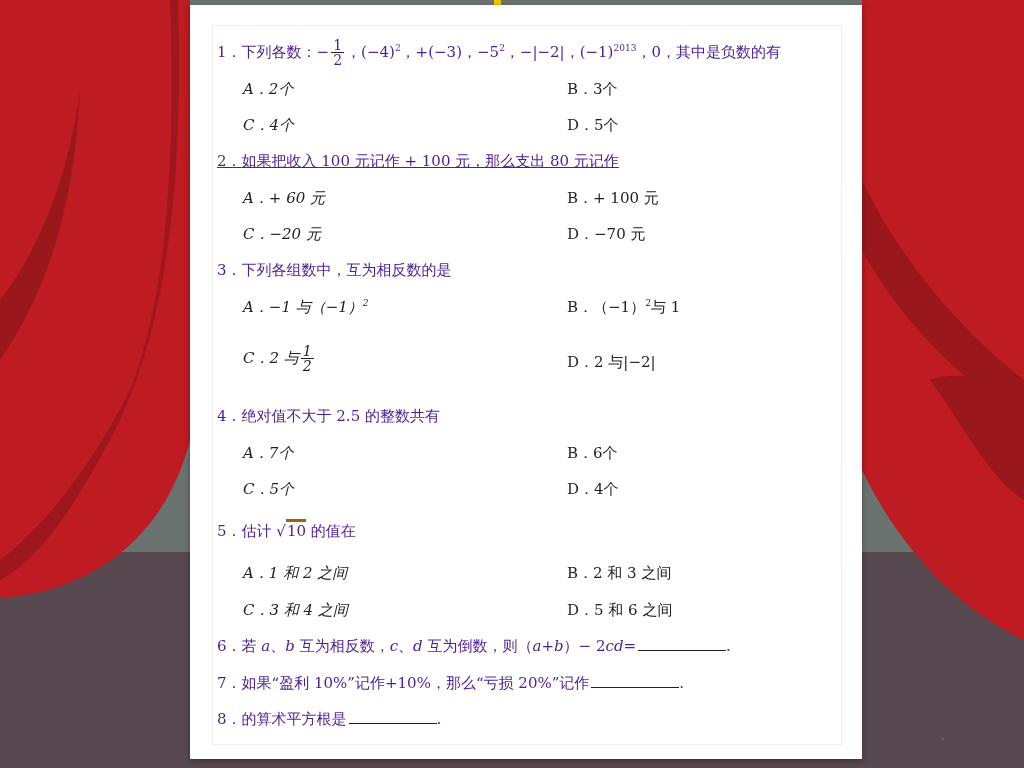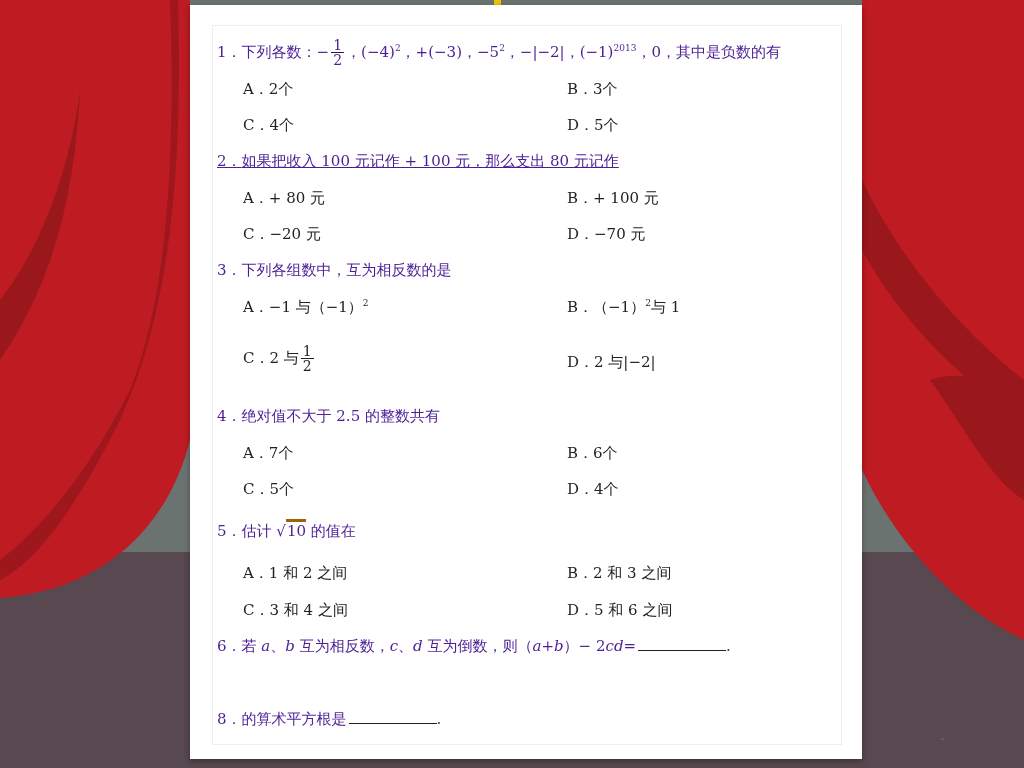--- a/index.html
+++ b/index.html
@@ -14,21 +14,21 @@
   .slide-card {
     position: absolute; left: 190px; top: 5px; width: 672px; height: 754px;
     background: #ffffff; box-shadow: 0 2px 6px rgba(0,0,0,0.35);
   }
   .sheet {
     position: absolute; left: 22px; top: 20px; width: 628px; height: 718px;
     border: 1px solid #eeeeee; background: #fff;
   }
   .q { position: absolute; left: 4px; font-size: 15px; color: #4c1d95; white-space: nowrap; }
   .opt { position: absolute; font-size: 15px; color: #222; white-space: nowrap; }
-  .col-a { left: 30px; }
+  .col-a { left: 30px; font-style: italic; }
   .col-b { left: 354px; }
   .frac { display: inline-flex; flex-direction: column; align-items: center; vertical-align: middle; font-size: 14px; line-height: 14px; margin: 0 2px; }
   .frac .num { border-bottom: 1px solid #222; padding: 0 2px; }
   sup { font-size: 9px; }
   .sqrt { border-top: 3px solid #a16207; padding-left: 1px; }
   .blank { display: inline-block; width: 88px; border-bottom: 1px solid #222; height: 12px; margin-left: 2px; }
   .ital { font-style: italic; }
   .yellow-mark { position: absolute; left: 494px; top: 0; width: 7px; height: 5px; background: #f2c200; }
   .dot { position: absolute; left: 941px; top: 738px; width: 3px; height: 2px; background: #6a5a62; }
 </style>
@@ -59,21 +59,21 @@
           <span class="num">1</span>
           <span>2</span>
         </span><span>，</span><span>(−4)</span><sup>2</sup><span>，</span><span>+(−3)</span><span>，</span><span>−5</span><sup>2</sup><span>，</span><span>−|−2|</span><span>，</span><span>(−1)</span><sup>2013</sup><span>，</span><span>0</span><span>，其中是负数的有</span>
     </div>
     <div class="opt col-a" style="top:54px;"><span>A．</span><span>2个</span></div>
     <div class="opt col-b" style="top:54px;"><span>B．</span><span>3个</span></div>
     <div class="opt col-a" style="top:90px;"><span>C．</span><span>4个</span></div>
     <div class="opt col-b" style="top:90px;"><span>D．</span><span>5个</span></div>
 
     <div class="q" style="top:126px;text-decoration:underline;"><span>2．</span><span>如果把收入 100 元记作 + 100 元，那么支出 80 元记作</span></div>
-    <div class="opt col-a" style="top:163px;"><span>A．</span><span>+ 80 元</span></div>
+    <div class="opt col-a" style="top:163px;"><span>A．</span><span>+ 60 元</span></div>
     <div class="opt col-b" style="top:163px;"><span>B．</span><span>+ 100 元</span></div>
     <div class="opt col-a" style="top:199px;"><span>C．</span><span>−20 元</span></div>
     <div class="opt col-b" style="top:199px;"><span>D．</span><span>−70 元</span></div>
 
     <div class="q" style="top:235px;"><span>3．</span><span>下列各组数中，互为相反数的是</span></div>
     <div class="opt col-a" style="top:272px;"><span>A．</span><span>−1 与（−1）</span><sup>2</sup></div>
     <div class="opt col-b" style="top:272px;"><span>B．</span><span>（−1）</span><sup>2</sup><span>与 1</span></div>
     <div class="opt col-a" style="top:318px;"><span>C．</span><span>2 与</span><span class="frac">
           <span class="num">1</span>
           <span>2</span>
@@ -87,19 +87,20 @@
     <div class="opt col-b" style="top:454px;"><span>D．</span><span>4个</span></div>
 
     <div class="q" style="top:496px;"><span>5．</span><span>估计</span> <span>√</span><span class="sqrt">10</span> <span>的值在</span></div>
     <div class="opt col-a" style="top:538px;"><span>A．</span><span>1 和 2 之间</span></div>
     <div class="opt col-b" style="top:538px;"><span>B．</span><span>2 和 3 之间</span></div>
     <div class="opt col-a" style="top:575px;"><span>C．</span><span>3 和 4 之间</span></div>
     <div class="opt col-b" style="top:575px;"><span>D．</span><span>5 和 6 之间</span></div>
 
     <div class="q" style="top:611px;"><span>6．</span><span>若 </span><span class="ital">a</span><span>、</span><span class="ital">b</span><span> 互为相反数，</span><span class="ital">c</span><span>、</span><span class="ital">d</span><span> 互为倒数，则（</span><span class="ital">a+b</span><span>）− 2</span><span class="ital">cd</span><span>=</span><span class="blank"></span><span>.</span></div>
 
+    <div class="q" style="top:648px;"><span>7．</span><span>如果“盈利 10%”记作+10%，那么“亏损 20%”记作</span><span class="blank"></span><span>.</span></div>
 
     <div class="q" style="top:684px;"><span>8．</span><span>的算术平方根是</span><span class="blank"></span><span>.</span></div>
 
   </div>
 </div>
 
 <div class="dot"></div>
 
 </body></html>

